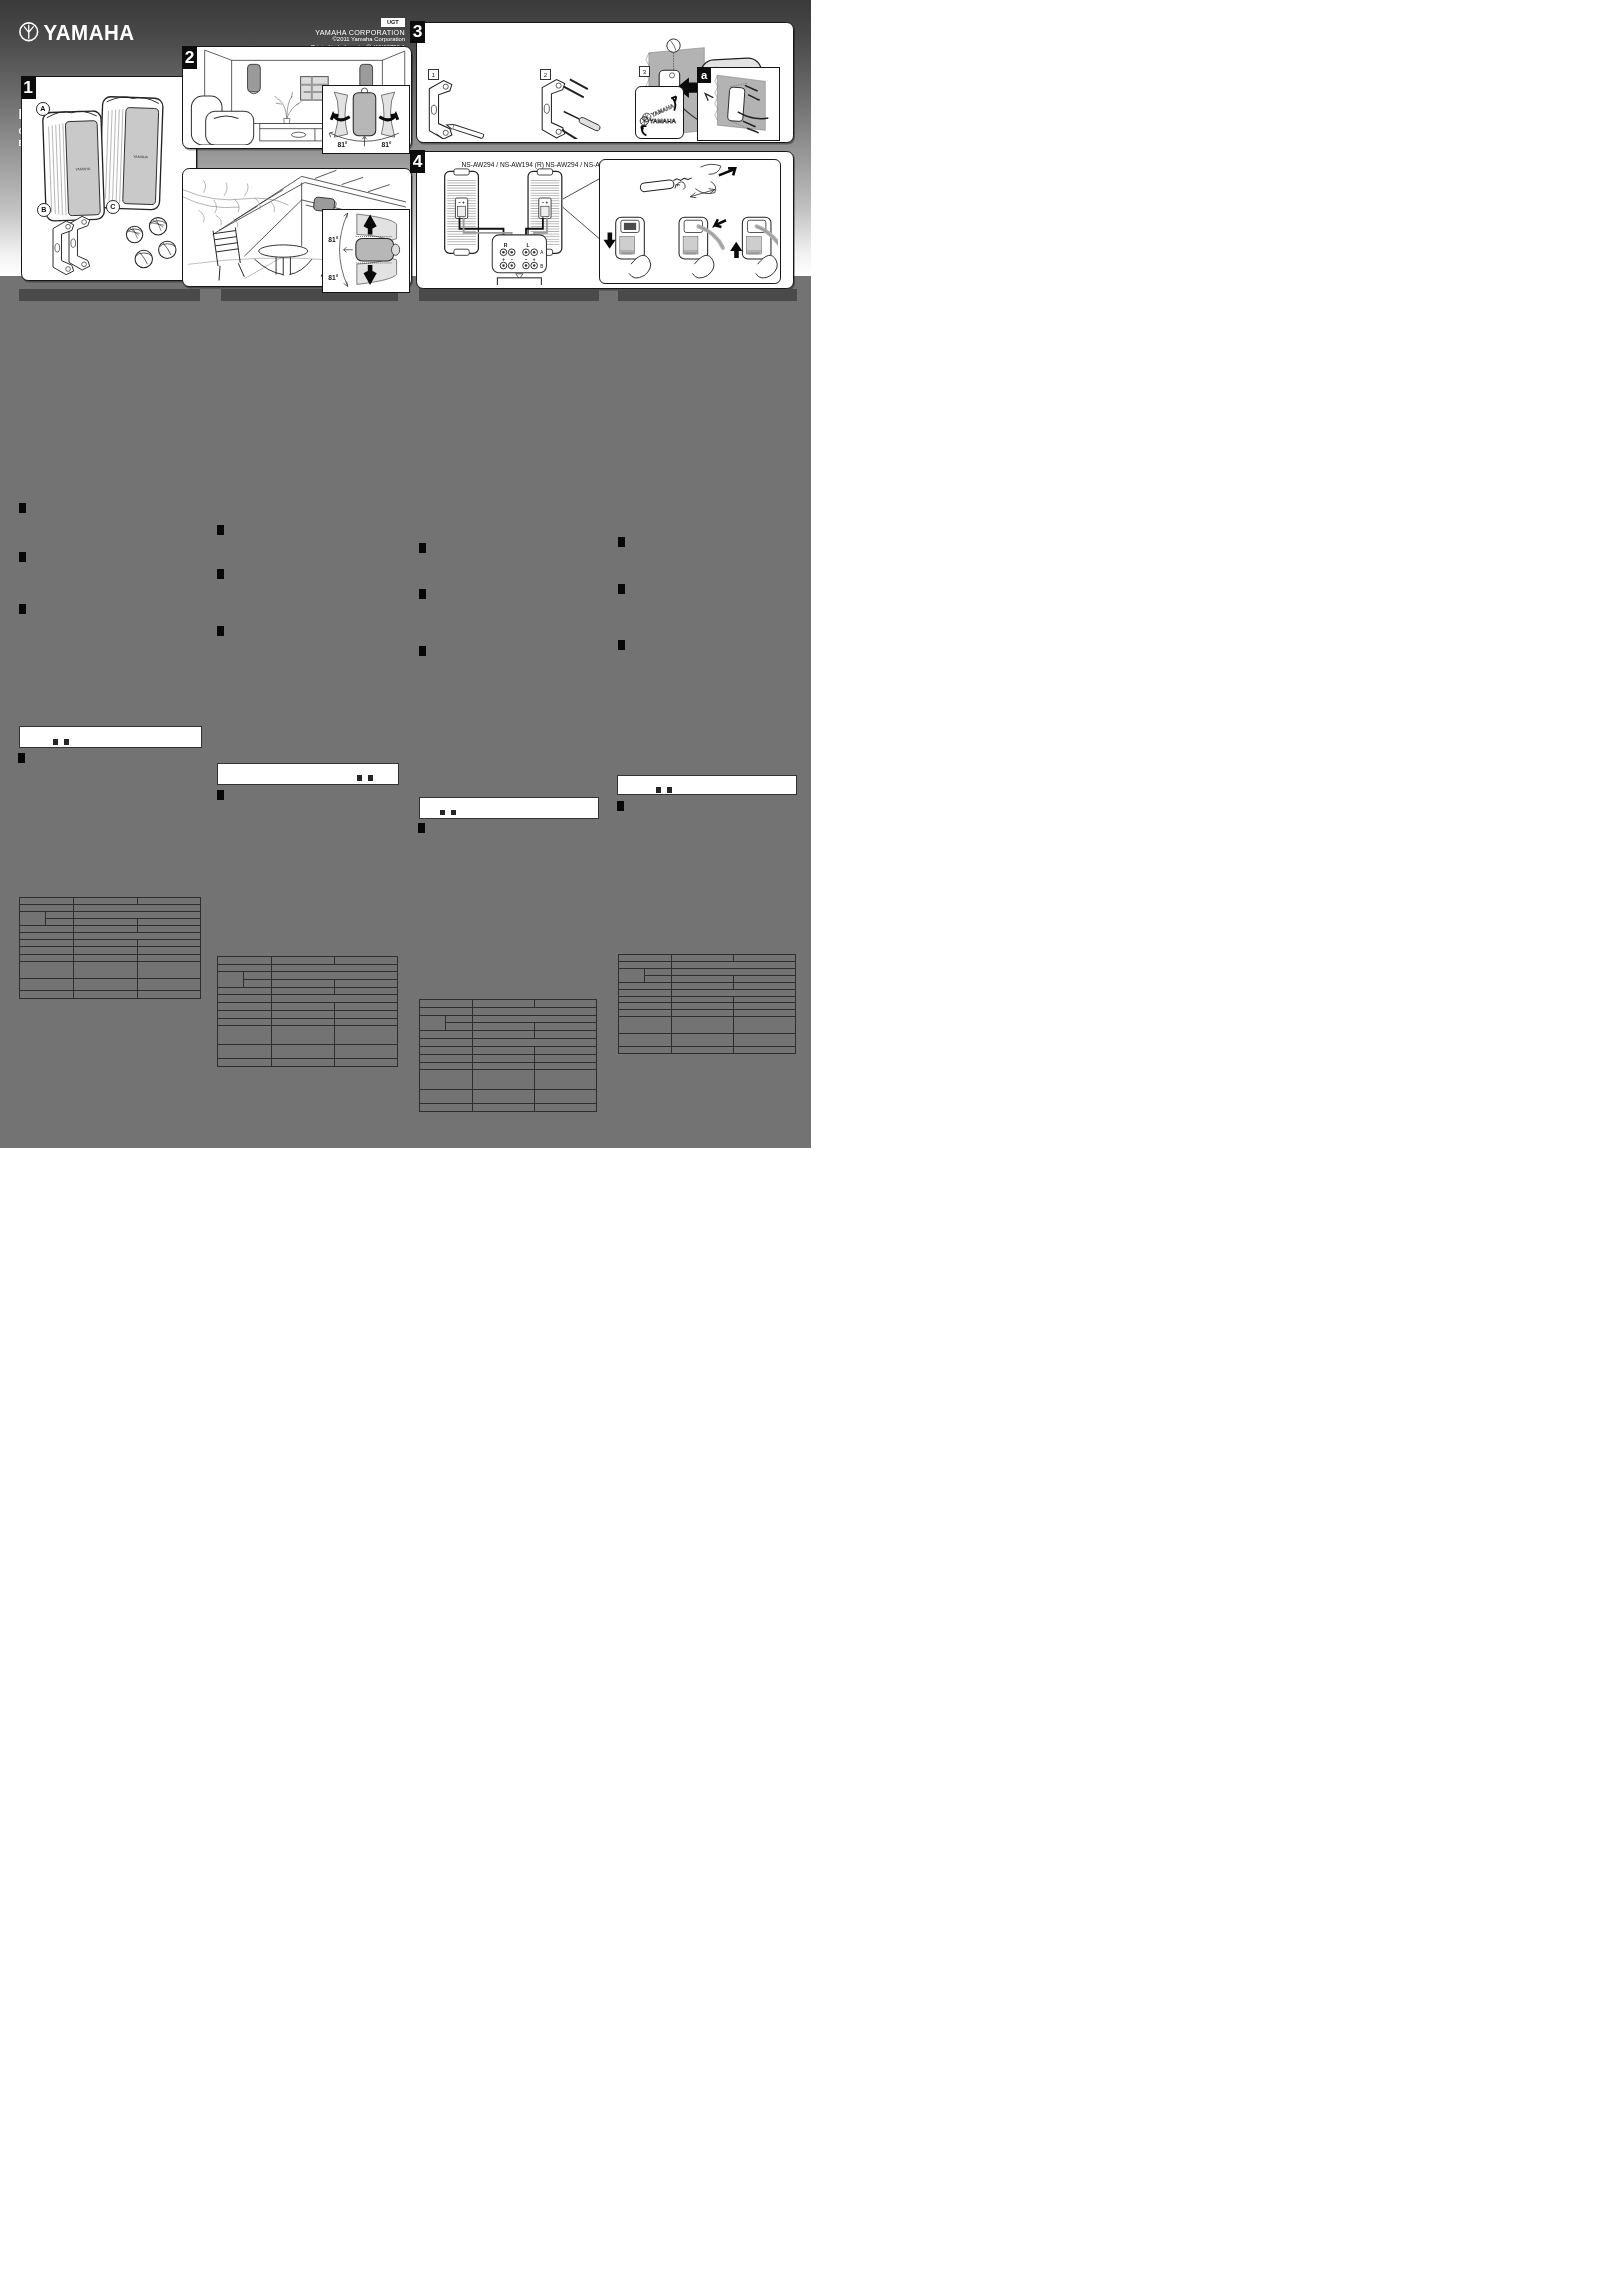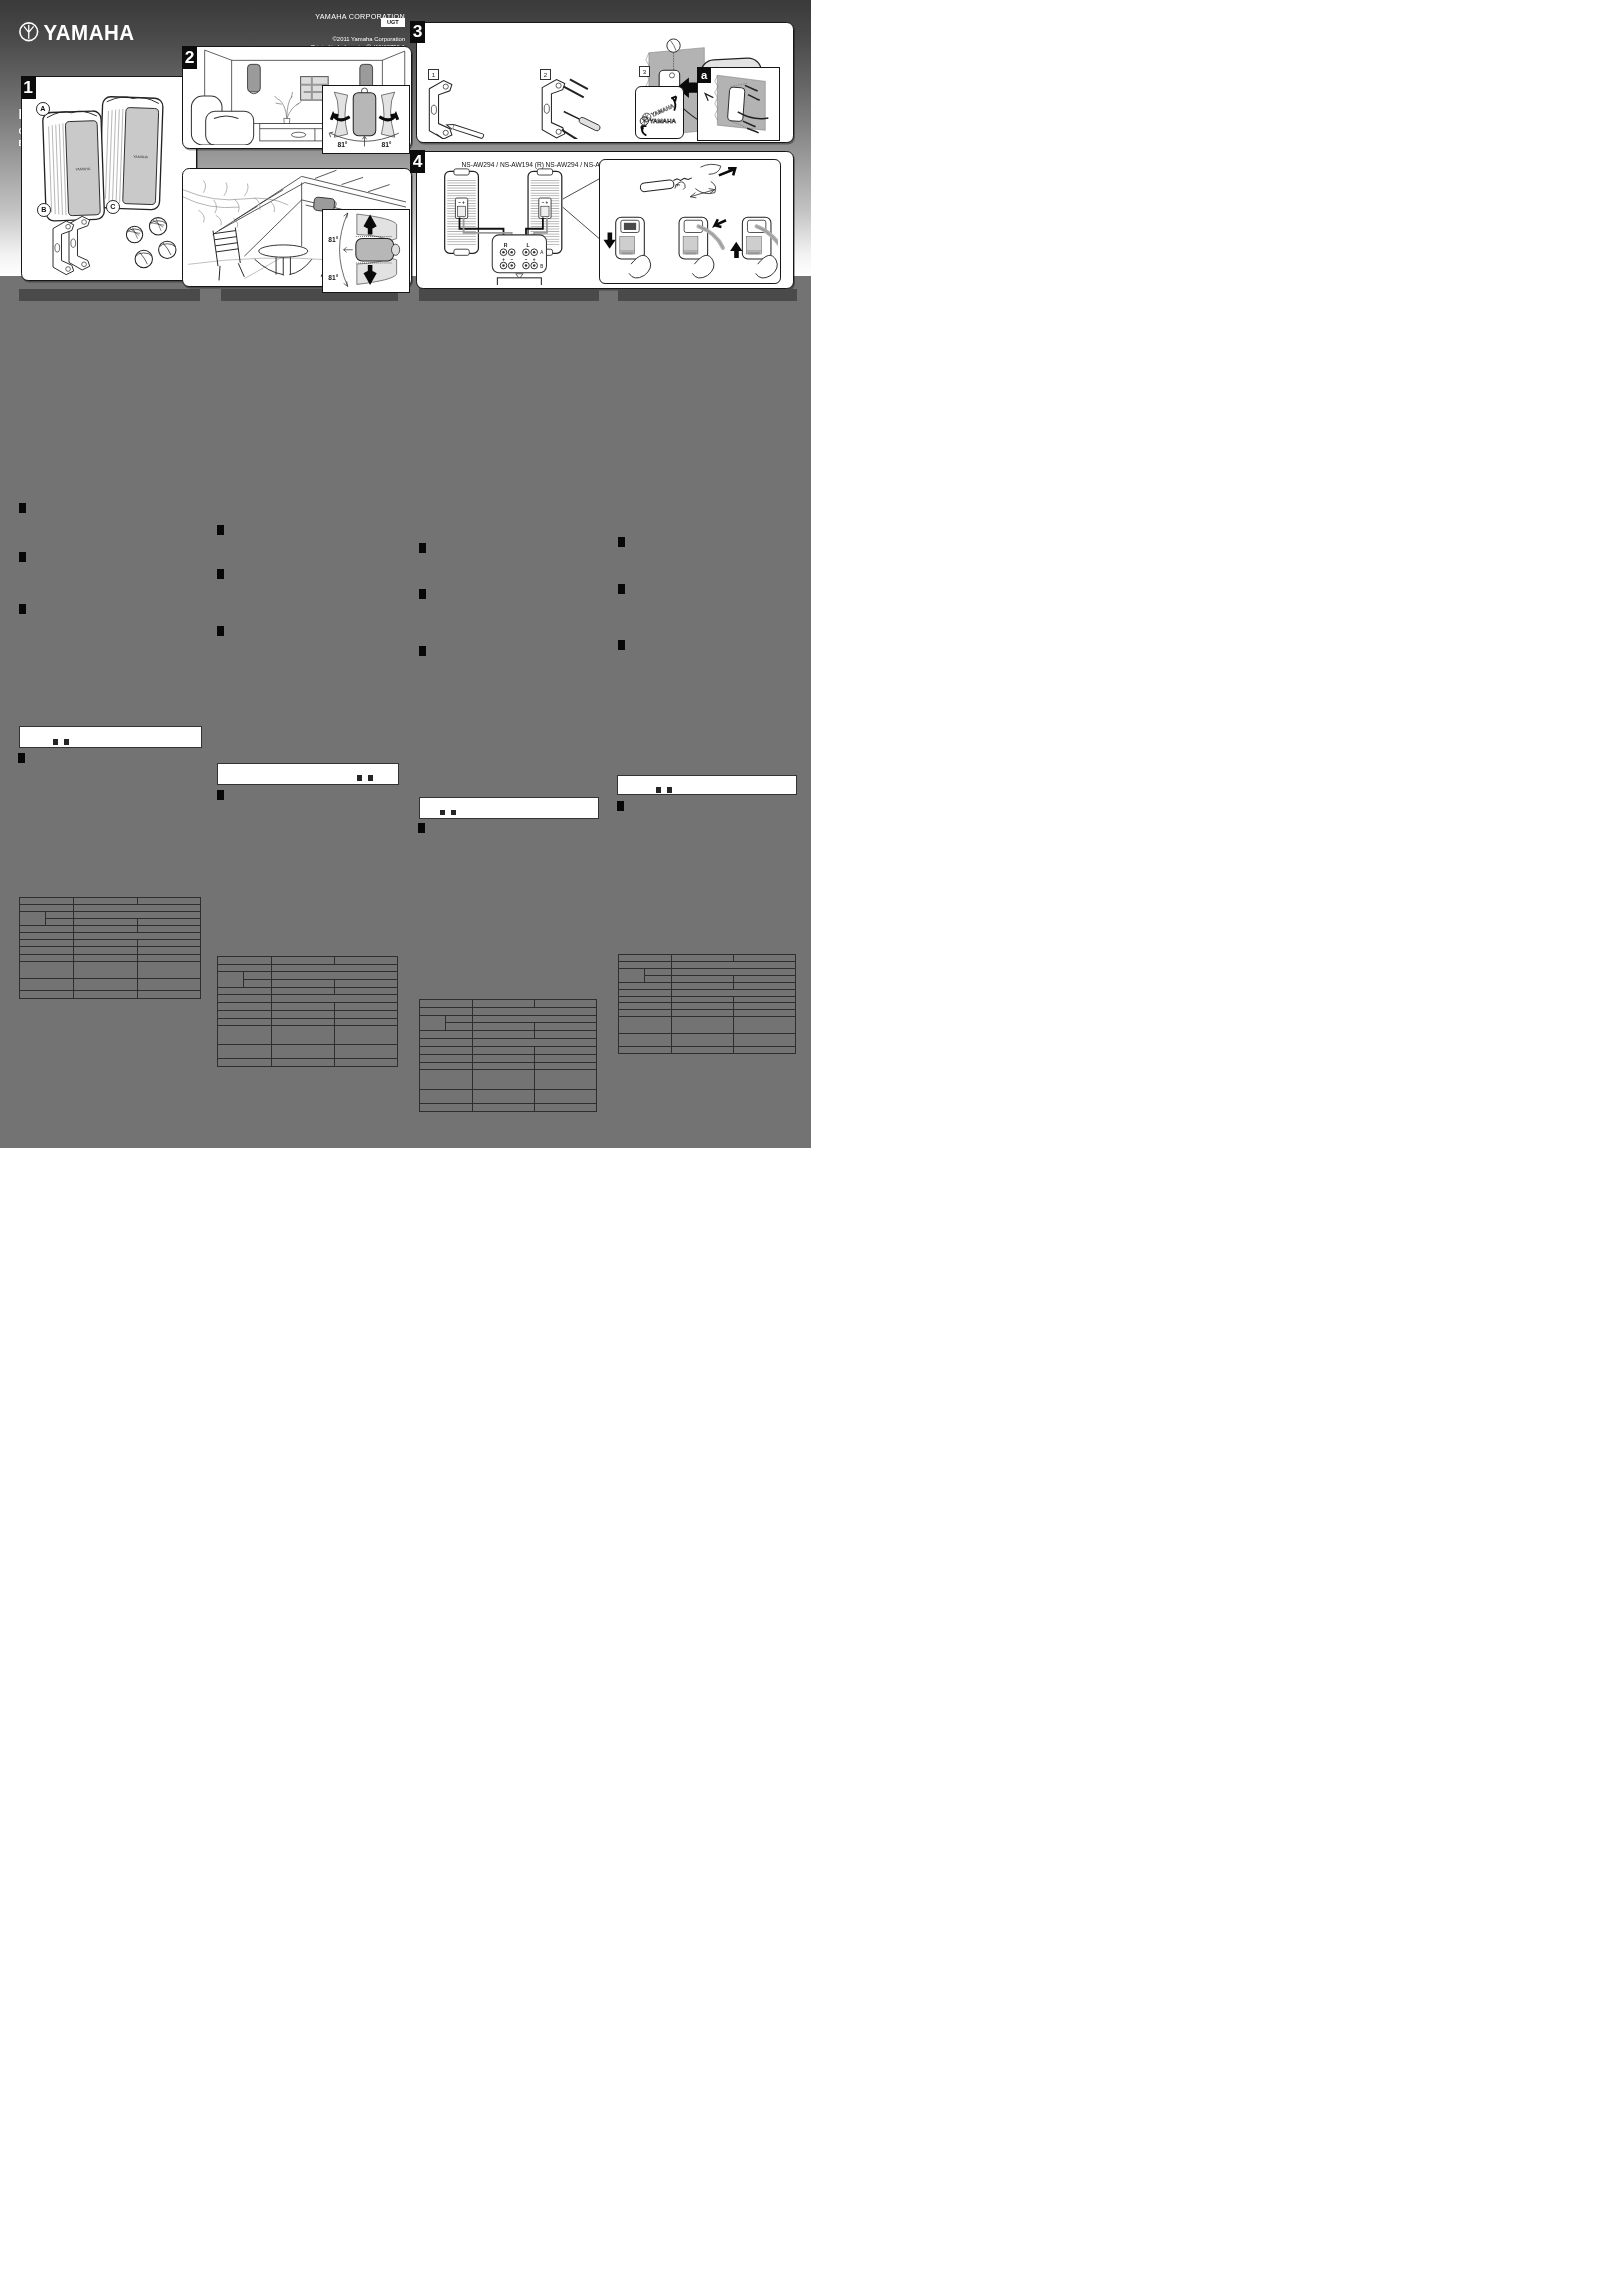--- a/index.html
+++ b/index.html
@@ -40,21 +40,21 @@
       <circle cx="20" cy="20" r="16.5" fill="none" stroke="#fff" stroke-width="3"></circle>
       <path d="M20,7 V21 M11,10 L20,21 M29,10 L20,21 M20,21 V33" fill="none" stroke="#fff" stroke-width="2.4"></path>
     </svg>
     <span class="mast-white" style="font-size:20.5px;font-weight:bold;letter-spacing:0.5px;transform:scaleY(1.08);">YAMAHA</span>
   </div>
   <div class="abs mast-white" style="left:18.4px;top:106px;font-size:14px;font-weight:bold;">NS-AW294/NS-AW194</div>
   <div class="abs mast-white" style="left:18.4px;top:126px;font-size:8.7px;font-weight:bold;">OUTDOOR SPEAKER</div>
   <div class="abs mast-white" style="left:18.4px;top:138px;font-size:8.7px;font-weight:bold;">ENCEINTE D'EXTERIEUR</div>
 
   <div class="abs" style="left:381px;top:18.4px;width:23.6px;height:8.2px;background:#fff;display:flex;align-items:center;justify-content:center;font-size:5.6px;font-weight:bold;color:#111;">UGT</div>
-  <div class="abs mast-white" style="left:251px;top:12px;width:154px;text-align:right;font-size:7.2px;letter-spacing:0.3px;">YAMAHA CORPORATION</div>
+  <div class="abs mast-white" style="left:251px;top:28px;width:154px;text-align:right;font-size:7.2px;letter-spacing:0.3px;">YAMAHA CORPORATION</div>
   <div class="abs mast-white" style="left:251px;top:36px;width:154px;text-align:right;font-size:5.9px;">©2011 Yamaha Corporation</div>
   <div class="abs mast-white" style="left:215px;top:44px;width:190px;text-align:right;font-size:5.9px;display:flex;justify-content:flex-end;align-items:center;gap:2.6px;">
     <span>Printed in Indonesia</span>
     <svg width="5.6" height="5.6" viewBox="0 0 40 40">
       <circle cx="20" cy="20" r="16" fill="none" stroke="#e8e8e8" stroke-width="3.5"></circle>
       <path d="M20,8 V21 M12,11 L20,21 M28,11 L20,21 M20,21 V32" fill="none" stroke="#e8e8e8" stroke-width="3"></path>
     </svg>
     <span>WY60750-1</span>
   </div>
 

